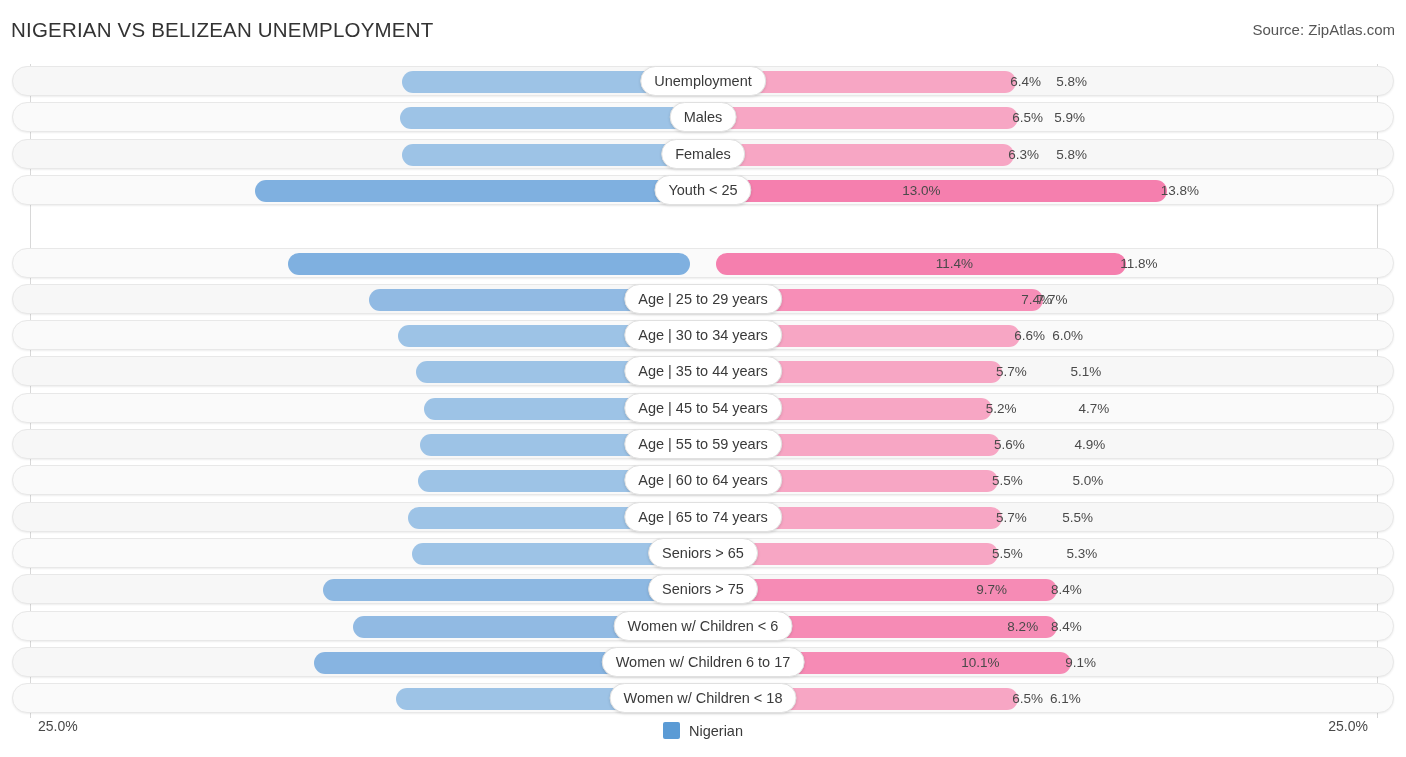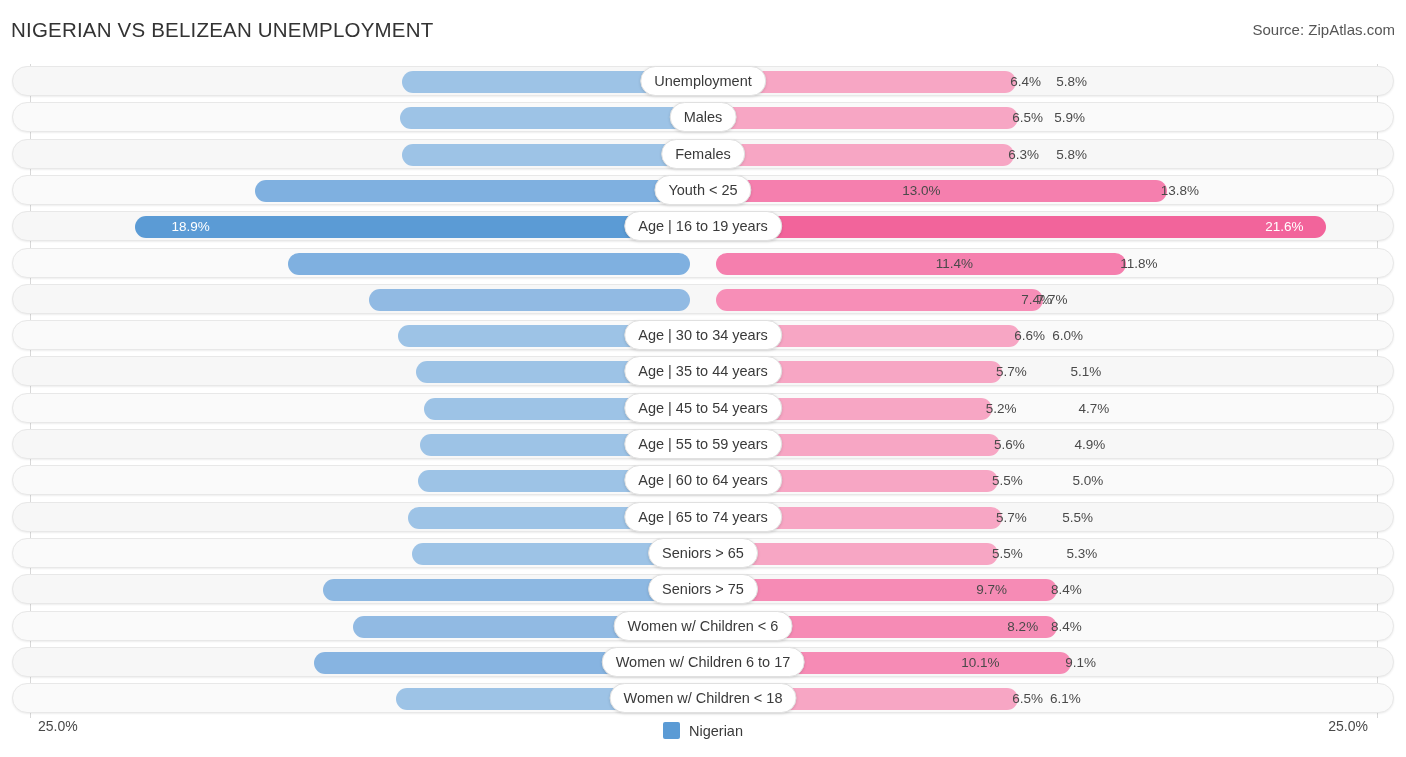--- a/index.html
+++ b/index.html
@@ -125,38 +125,32 @@
       <div class="val val-right" style="left: 995.205px;">6.3%</div>
       <div class="pill">Females</div>
     </div>
     <div class="row alt" style="top: 116.9px;">
       <div class="bar bar-left" style="width: 434.55px; background: rgb(127, 176, 224);"></div>
       <div class="bar bar-right" style="width: 450.83px; background: rgb(245, 127, 174);"></div>
       <div class="val val-left" style="right: 452.55px; width: 70px;">13.0%</div>
       <div class="val val-right" style="left: 1147.83px;">13.8%</div>
       <div class="pill">Youth &lt; 25</div>
     </div>
-    <div class="row" style="top: 153.2px;">
-      <div class="bar bar-left" style="width: 554.615px; background: rgb(91, 155, 213);"></div>
-      <div class="bar bar-right" style="width: 609.56px; background: rgb(242, 100, 155);"></div>
-      <div class="val val-left inside" style="left: 158.385px; text-align: left;">18.9%</div>
-      <div class="val val-right inside" style="left: 1240.56px; text-align: right; width: 50px;">21.6%</div>
-      <div class="pill">Age | 16 to 19 years</div>
-    </div>
     <div class="row alt" style="top: 189.5px;">
       <div class="bar bar-left" style="width: 401.99px; background: rgb(127, 176, 224);"></div>
       <div class="bar bar-right" style="width: 410.13px; background: rgb(245, 127, 174);"></div>
       <div class="val val-left" style="right: 419.99px; width: 70px;">11.4%</div>
       <div class="val val-right" style="left: 1107.13px;">11.8%</div>
     </div>
     <div class="row" style="top: 225.8px;">
       <div class="bar bar-left" style="width: 320.59px; background: rgb(145, 186, 227);"></div>
       <div class="bar bar-right" style="width: 326.695px; background: rgb(247, 142, 183);"></div>
       <div class="val val-left" style="right: 341px; width: 70px;">7.4%</div>
       <div class="val val-right" style="left: 1023.7px;">7.7%</div>
+      <div class="pill">Age | 25 to 29 years</div>
     </div>
     <div class="row alt" style="top: 262.1px;">
       <div class="bar bar-left" style="width: 292.1px; background: rgb(157, 195, 230);"></div>
       <div class="bar bar-right" style="width: 304.31px; background: rgb(247, 166, 196);"></div>
       <div class="val val-left" style="right: 310.1px; width: 70px;">6.0%</div>
       <div class="val val-right" style="left: 1001.31px;">6.6%</div>
       <div class="pill">Age | 30 to 34 years</div>
     </div>
     <div class="row" style="top: 298.4px;">
       <div class="bar bar-left" style="width: 273.785px; background: rgb(157, 195, 230);"></div>

